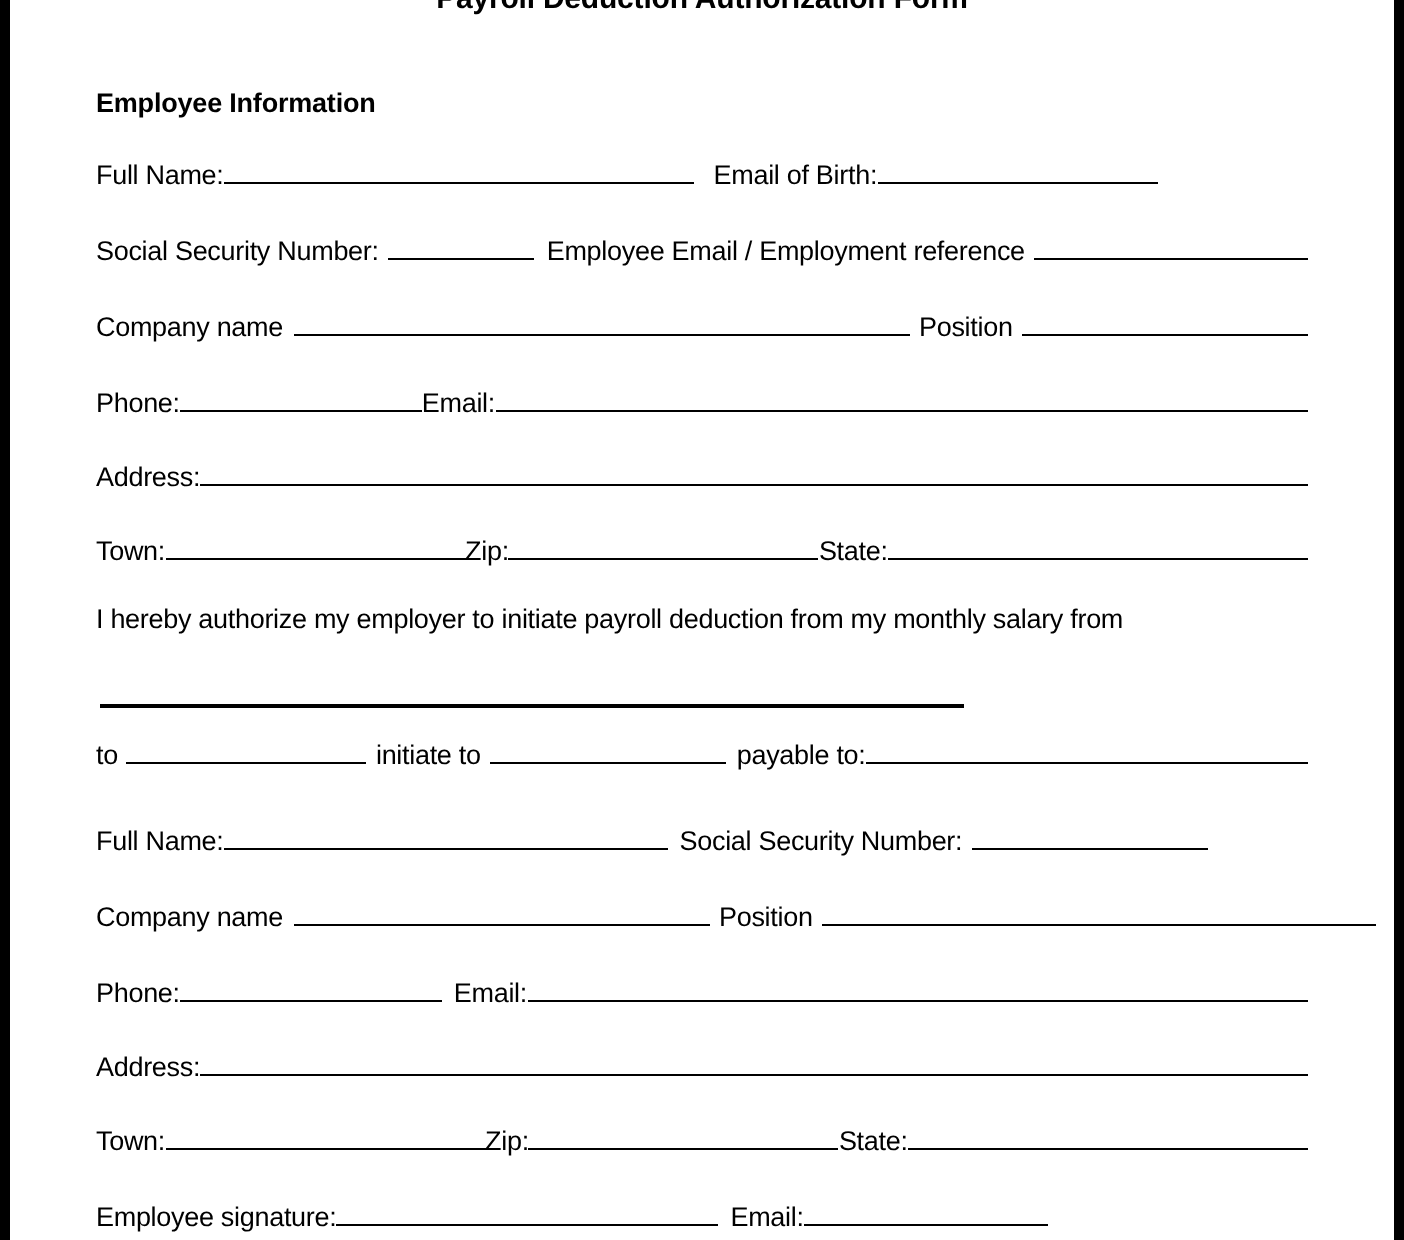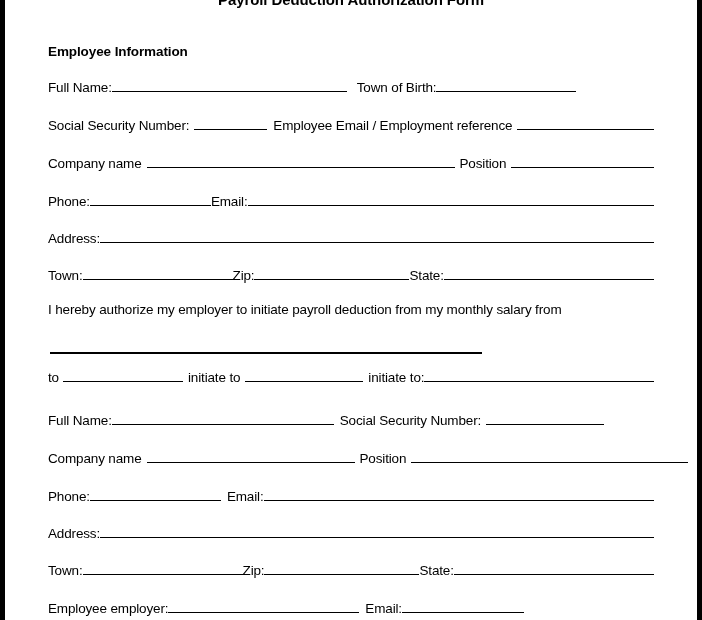--- a/index.html
+++ b/index.html
@@ -111,21 +111,21 @@
   <div id="sheet">
 
     <div class="doc-title">Payroll Deduction Authorization Form</div>
 
     <div class="section-heading">Employee Information</div>
 
     <div class="row" style="top:78px">
       <span class="lbl">Full Name:</span>
       <span class="fill" style="width:235px"></span>
       <span class="gap" style="width:10px"></span>
-      <span class="lbl">Town of Birth:</span>
+      <span class="lbl">Email of Birth:</span>
       <span class="fill" style="width:140px"></span>
     </div>
 
     <div class="row" style="top:116px">
       <span class="lbl">Social Security Number:</span>
       <span class="gap" style="width:5px"></span>
       <span class="fill" style="width:73px"></span>
       <span class="gap" style="width:6px"></span>
       <span class="lbl">Employee Email / Employment reference</span>
       <span class="gap" style="width:5px"></span>
@@ -169,21 +169,21 @@
 
     <div class="row" style="top:368px">
       <span class="lbl">to</span>
       <span class="gap" style="width:4px"></span>
       <span class="fill" style="width:120px"></span>
       <span class="gap" style="width:5px"></span>
       <span class="lbl">initiate to</span>
       <span class="gap" style="width:5px"></span>
       <span class="fill" style="width:118px"></span>
       <span class="gap" style="width:5px"></span>
-      <span class="lbl">initiate to:</span>
+      <span class="lbl">payable to:</span>
       <span class="fill grow"></span>
     </div>
 
     <div class="row" style="top:411px">
       <span class="lbl">Full Name:</span>
       <span class="fill" style="width:222px"></span>
       <span class="gap" style="width:6px"></span>
       <span class="lbl">Social Security Number:</span>
       <span class="gap" style="width:5px"></span>
       <span class="fill" style="width:118px"></span>
@@ -215,21 +215,21 @@
     <div class="row" style="top:561px">
       <span class="lbl">Town:</span>
       <span class="fill" style="width:160px"></span>
       <span class="lbl">Zip:</span>
       <span class="fill" style="width:155px"></span>
       <span class="lbl">State:</span>
       <span class="fill grow"></span>
     </div>
 
     <div class="row" style="top:599px">
-      <span class="lbl">Employee employer:</span>
+      <span class="lbl">Employee signature:</span>
       <span class="fill" style="width:191px"></span>
       <span class="gap" style="width:6px"></span>
       <span class="lbl">Email:</span>
       <span class="fill" style="width:122px"></span>
     </div>
 
   </div>
 </div>
 
 </body></html>

